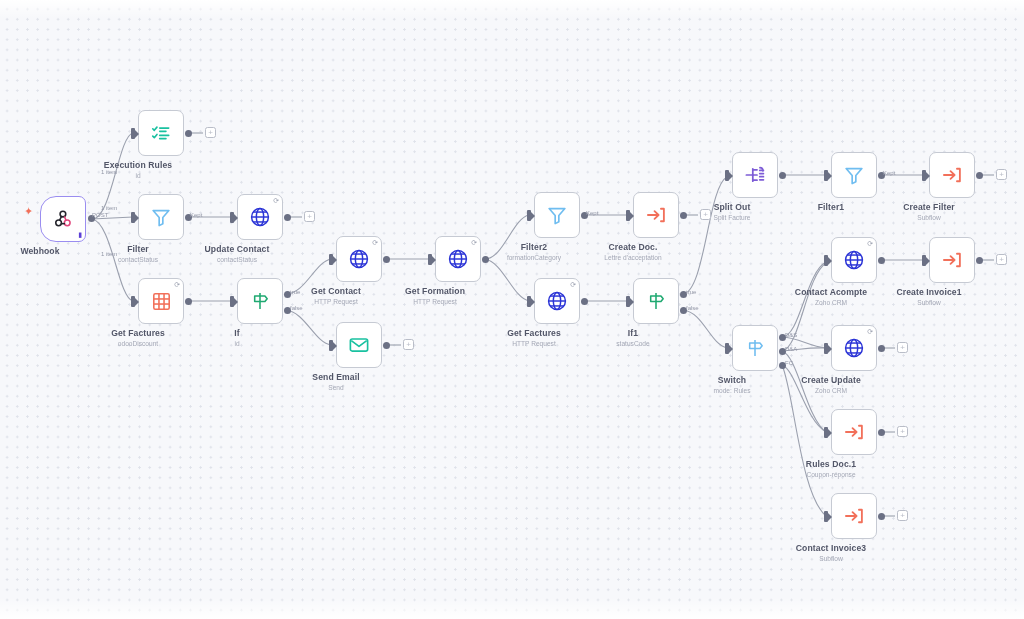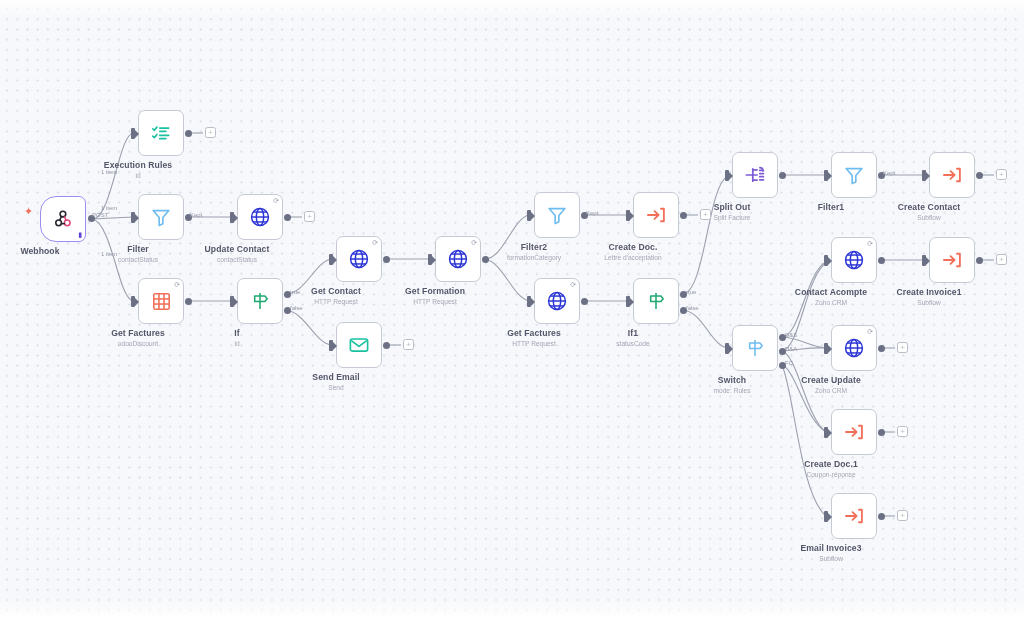--- a/index.html
+++ b/index.html
@@ -481,21 +481,21 @@
   <div class="node-wrap" style="left:929px; top:152px;">
     <div class="node">
       <span>
         <svg width="22" height="22" viewBox="0 0 24 24" fill="none" stroke="#f2705a" stroke-width="2" stroke-linecap="round" stroke-linejoin="round">
           <path d="M3.2 12 H14.2"></path>
             <path d="M10.4 7.8 L14.8 12 L10.4 16.2"></path>
           <path d="M17.4 5.2 H20.6 V18.8 H17.4"></path>
         </svg>
       </span>
     </div>
-    <div class="node-label">Create Contact</div>
+    <div class="node-label">Create Filter</div>
     <div class="node-sublabel">Subflow</div>
   </div>
   <div class="port-in" style="left:922px; top:170px;"></div>
   <div class="port-out" style="left:976px; top:172px;"></div>
 
   <div class="node-wrap" style="left:732px; top:325px;">
     <div class="node">
       <span>
         <svg width="22" height="22" viewBox="0 0 24 24" fill="none" stroke="#6fbdf0" stroke-width="1.7" stroke-linejoin="round">
           <path d="M12 3.4 V20.6"></path>
@@ -568,37 +568,37 @@
   <div class="node-wrap" style="left:831px; top:409px;">
     <div class="node">
       <span>
         <svg width="22" height="22" viewBox="0 0 24 24" fill="none" stroke="#f2705a" stroke-width="2" stroke-linecap="round" stroke-linejoin="round">
           <path d="M3.2 12 H14.2"></path>
             <path d="M10.4 7.8 L14.8 12 L10.4 16.2"></path>
           <path d="M17.4 5.2 H20.6 V18.8 H17.4"></path>
         </svg>
       </span>
     </div>
-    <div class="node-label">Create Doc.1</div>
+    <div class="node-label">Rules Doc.1</div>
     <div class="node-sublabel">Coupon-réponse</div>
   </div>
   <div class="port-in" style="left:824px; top:427px;"></div>
   <div class="port-out" style="left:878px; top:429px;"></div>
 
   <div class="node-wrap" style="left:831px; top:493px;">
     <div class="node">
       <span>
         <svg width="22" height="22" viewBox="0 0 24 24" fill="none" stroke="#f2705a" stroke-width="2" stroke-linecap="round" stroke-linejoin="round">
           <path d="M3.2 12 H14.2"></path>
             <path d="M10.4 7.8 L14.8 12 L10.4 16.2"></path>
           <path d="M17.4 5.2 H20.6 V18.8 H17.4"></path>
         </svg>
       </span>
     </div>
-    <div class="node-label">Email Invoice3</div>
+    <div class="node-label">Contact Invoice3</div>
     <div class="node-sublabel">Subflow</div>
   </div>
   <div class="port-in" style="left:824px; top:511px;"></div>
   <div class="port-out" style="left:878px; top:513px;"></div>
 
   <div class="edge-label" style="left:92px;  top:211px;">POST</div>
   <div class="edge-label" style="left:101px; top:168px;">1 item</div>
   <div class="edge-label" style="left:101px; top:204px;">1 item</div>
   <div class="edge-label" style="left:101px; top:250px;">1 item</div>
   <div class="edge-label" style="left:190px; top:211px;">Kept</div>

